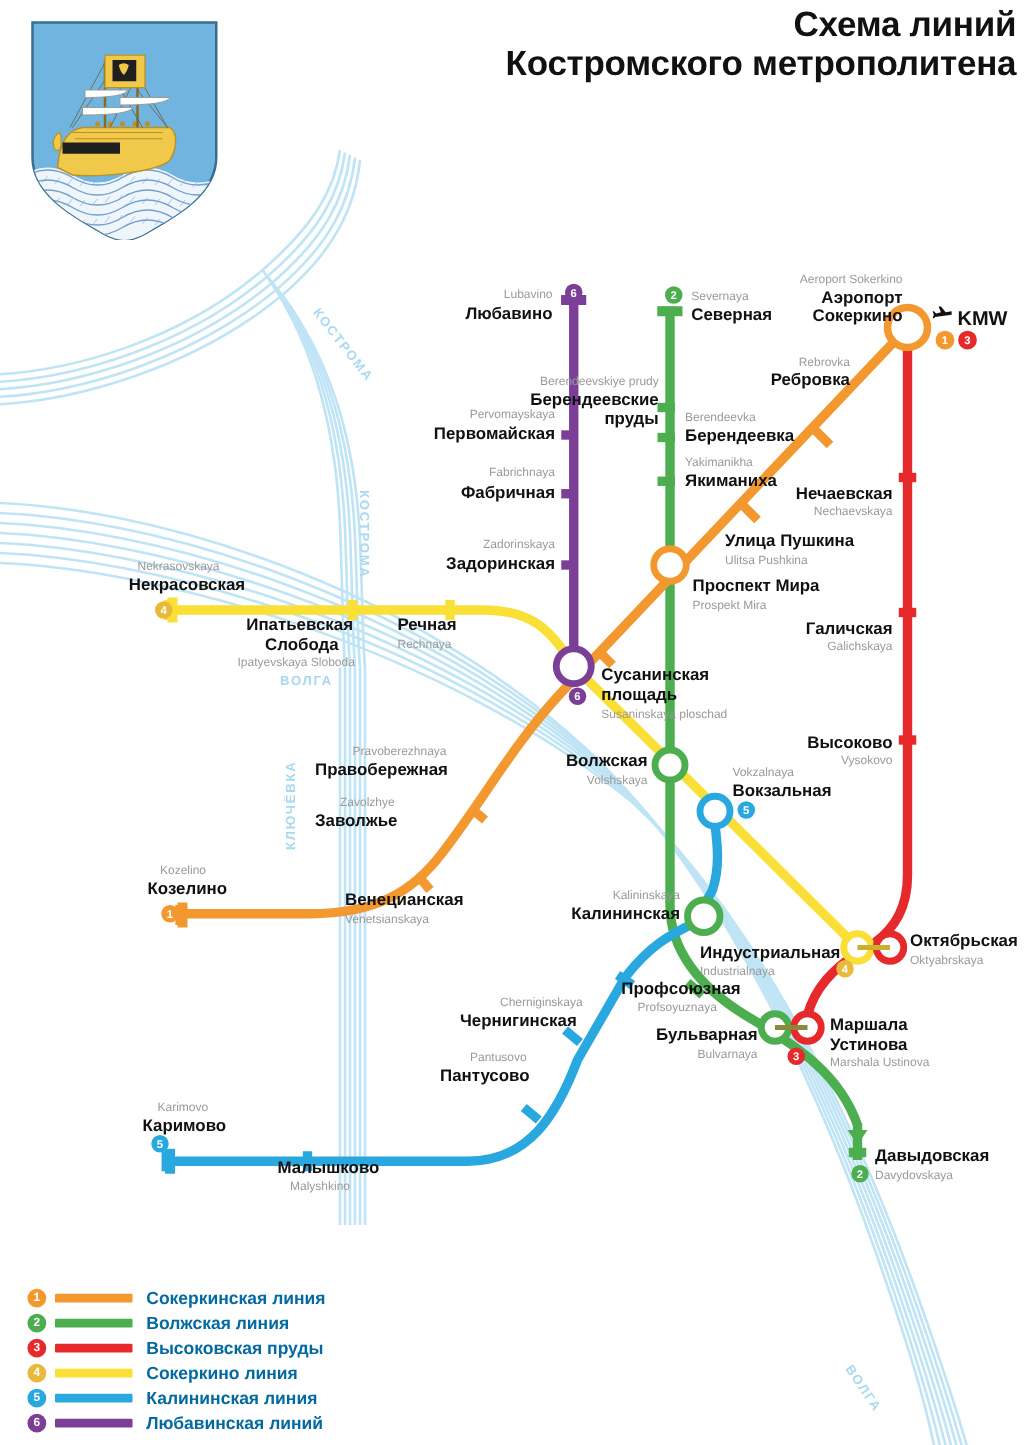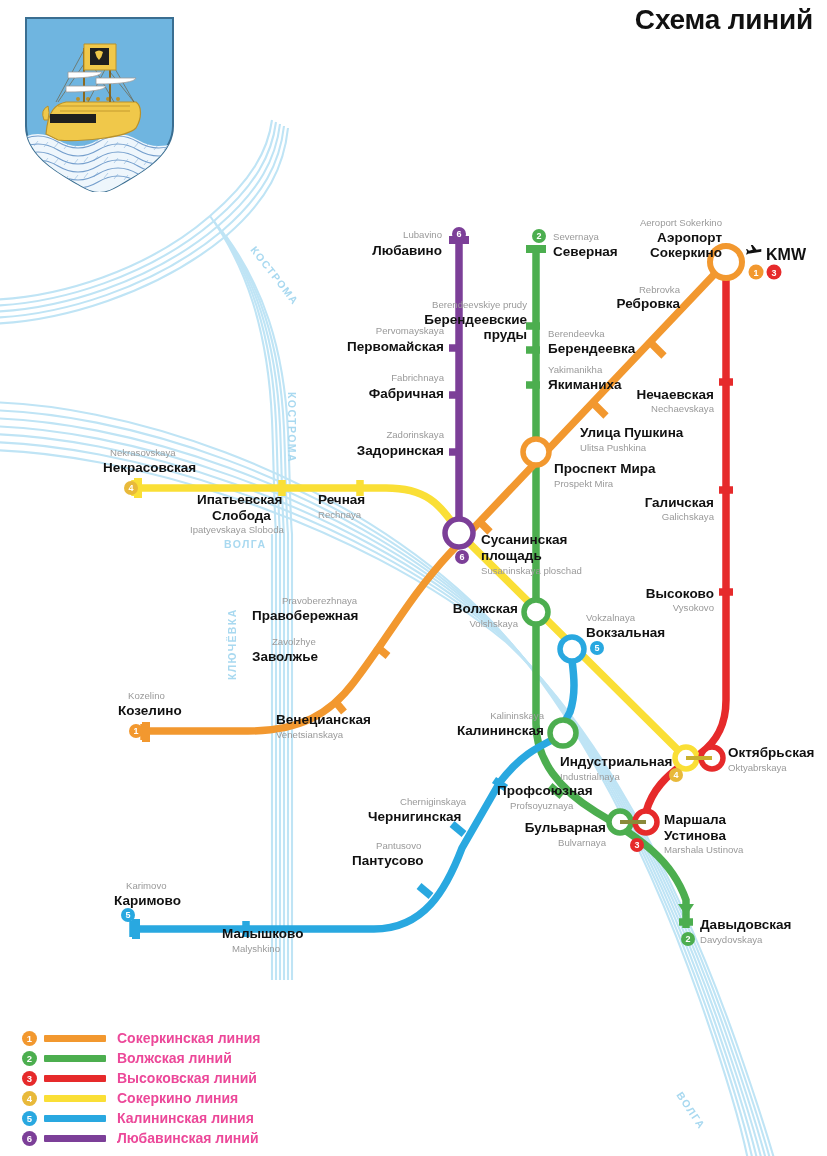--- a/index.html
+++ b/index.html
@@ -9,34 +9,35 @@
   .hdr{position:absolute;right:14px;top:4px;text-align:right;
        font-weight:bold;font-size:28px;line-height:1.12;color:#111;
        letter-spacing:-0.2px;}
   .emblem{position:absolute;left:18px;top:14px;width:163px;height:178px;}
   .legend{position:absolute;left:22px;top:1028px;width:300px;}
   .lg-row{display:flex;align-items:center;height:20px;margin-bottom:0px;}
   .lg-badge{width:15px;height:15px;border-radius:50%;color:#fff;
             font-size:9.5px;font-weight:bold;display:flex;
             align-items:center;justify-content:center;flex:0 0 auto;}
   .lg-bar{width:62px;height:7px;margin-left:7px;flex:0 0 auto;border-radius:1px;}
-  .lg-txt{margin-left:11px;font-size:14px;font-weight:bold;color:#ec4899;
+  .lg-txt{margin-left:11px;font-size:14px;font-weight:bold;color:#0369a1;
           white-space:nowrap;}
   svg text{font-family:"Liberation Sans","DejaVu Sans",sans-serif;}
   .nm{font-size:13.5px;font-weight:bold;fill:#111;}
   .tr{font-size:9.6px;fill:#9a9a9a;}
   .riv{font-size:10.5px;fill:#a9d9f0;font-weight:bold;letter-spacing:1.4px;}
   .bdg{font-size:9px;font-weight:bold;fill:#fff;}
   .apt{font-size:16px;font-weight:bold;fill:#111;}
 </style>
 </head>
 <body>
 
 <div class="hdr">
   <div>Схема линий</div>
+  <div>Костромского метрополитена</div>
 </div>
 
 <svg class="emblem" viewBox="0 0 163 178">
   <defs>
     <clipPath id="shieldClip">
       <path d="M8,4 H155 V112 C155,142 120,160 103,170 C95,175 88,178 81.5,178
                C75,178 68,175 60,170 C43,160 8,142 8,112 Z"></path>
     </clipPath>
   </defs>
   <path d="M8,4 H155 V112 C155,142 120,160 103,170 C95,175 88,178 81.5,178
@@ -401,26 +402,26 @@
 
 <div class="legend">
   <div class="lg-row">
     <span class="lg-badge" style="background:#F2982F">1</span>
     <span class="lg-bar" style="background:#F2982F"></span>
     <span class="lg-txt">Сокеркинская линия</span>
   </div>
   <div class="lg-row">
     <span class="lg-badge" style="background:#4CAE4F">2</span>
     <span class="lg-bar" style="background:#4CAE4F"></span>
-    <span class="lg-txt">Волжская линий</span>
+    <span class="lg-txt">Волжская линия</span>
   </div>
   <div class="lg-row">
     <span class="lg-badge" style="background:#E62A2B">3</span>
     <span class="lg-bar" style="background:#E62A2B"></span>
-    <span class="lg-txt">Высоковская линий</span>
+    <span class="lg-txt">Высоковская пруды</span>
   </div>
   <div class="lg-row">
     <span class="lg-badge" style="background:#E8B93A">4</span>
     <span class="lg-bar" style="background:#FADF36"></span>
     <span class="lg-txt">Сокеркино линия</span>
   </div>
   <div class="lg-row">
     <span class="lg-badge" style="background:#29A8E0">5</span>
     <span class="lg-bar" style="background:#29A8E0"></span>
     <span class="lg-txt">Калининская линия</span>

